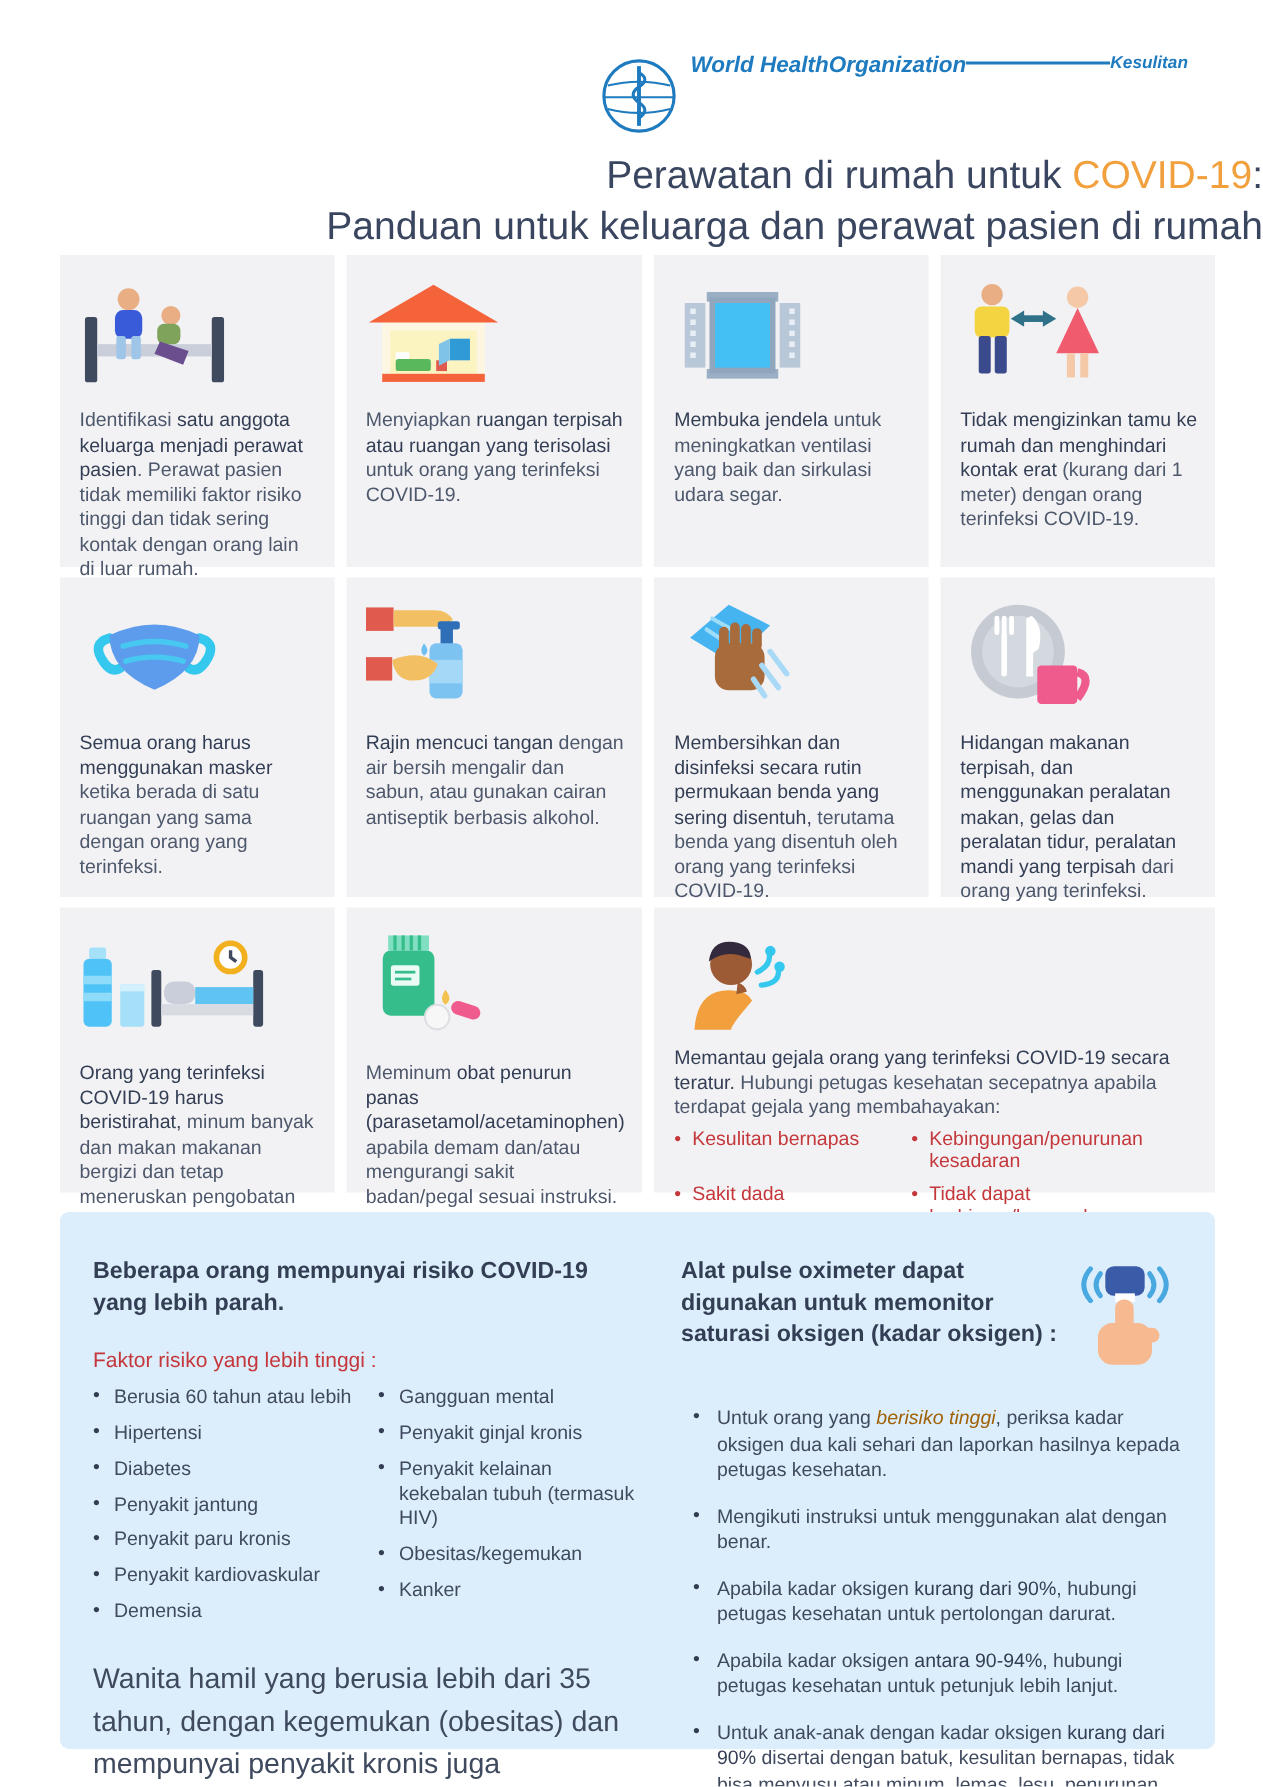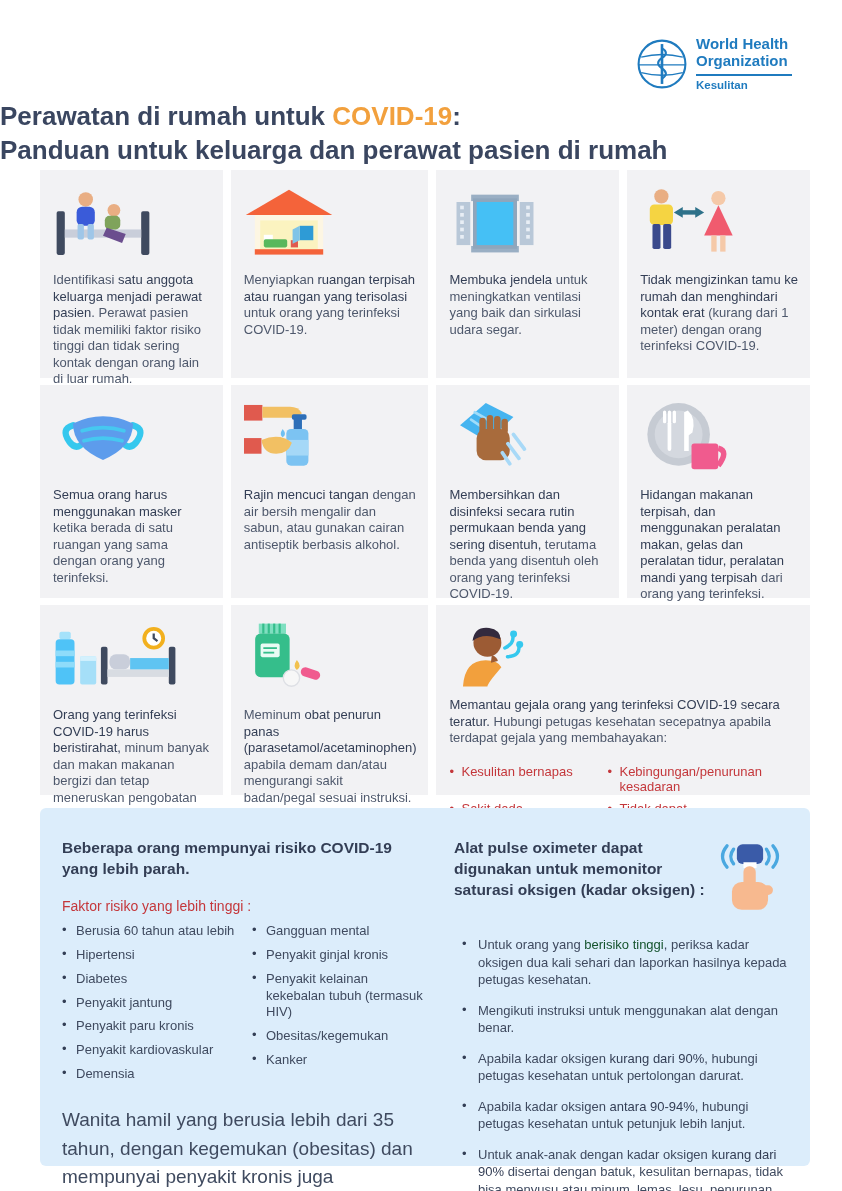--- a/index.html
+++ b/index.html
@@ -3,39 +3,39 @@
 <meta charset="utf-8">
 <style>
   html,body{margin:0;padding:0;}
   body{
     width:842px;height:1191px;position:relative;background:#ffffff;
     font-family:"Liberation Sans", sans-serif;color:#4E586C;overflow:hidden;
   }
   
   .who-logo{position:absolute;top:36px;right:50px;display:flex;align-items:flex-start;gap:8px;}
   .who-emblem{width:52px;height:52px;margin-top:2px;}
-  .who-right{display:flex;flex-direction:column;}
+  .who-right{display:flex;flex-direction:row;font-style:italic;}
   .who-name{color:#1F7BBF;font-weight:bold;font-size:15px;line-height:1.1;}
   .who-divider{height:2px;background:#1F7BBF;margin:5px 0 3px 0;width:96px;}
   .who-region{color:#1F7BBF;font-weight:bold;font-size:11.5px;}
   
-  .title{position:absolute;top:100px;left:0;width:842px;text-align:left;
-    font-size:26px;font-weight:bold;color:#3A4660;line-height:1.3;}
+  .title{position:absolute;top:100px;left:0;width:842px;text-align:right;
+    font-size:26px;font-weight:normal;color:#3A4660;line-height:1.3;}
   
   .cards{position:absolute;left:40px;top:170px;width:770px;display:grid;
     grid-template-columns:repeat(4,1fr);grid-template-rows:208px 213px 190px;gap:7px 8px;}
   .card{background:#F2F2F4;box-sizing:border-box;padding:14px 12px 10px 13px;}
   .card-icon{height:80px;display:flex;align-items:center;margin-bottom:8px;}
   .card-text{font-size:13px;line-height:1.27;color:#4E586C;margin:0;}
   .sb{font-weight:normal;color:#333E55;}
-  .sr{color:#14532d;}
+  .sr{color:#a16207;font-style:italic;}
   .so{color:#F2A03D;}
   .card-wide{grid-column:3 / 5;}
   .card-wide .card-icon{height:72px;margin-bottom:6px;}
-  .symptoms{display:grid;grid-template-columns:152px 1fr;gap:7px 6px;margin-top:17px;}
+  .symptoms{display:grid;grid-template-columns:152px 1fr;gap:7px 6px;margin-top:4px;}
   .symptom{color:#C4373B;font-size:13px;position:relative;padding-left:12px;}
   .symptom::before{content:"\2022";position:absolute;left:0;top:0;color:#C4373B;}
   
   .bluebox{position:absolute;left:40px;top:808px;width:770px;height:358px;background:#DCEDFB;
     border-radius:6px;box-sizing:border-box;padding:30px 22px 18px 22px;display:flex;gap:26px;}
   .risk-col{width:366px;flex:none;}
   .risk-heading{font-size:15.5px;font-weight:bold;color:#333E55;line-height:1.35;margin:0;width:352px;}
   .red-sub{color:#C4373B;font-size:14px;margin-top:18px;margin-bottom:9px;}
   .factors{display:flex;gap:14px;}
   .factors ul{list-style:none;margin:0;padding:0;font-size:13px;color:#3F4A5F;}

